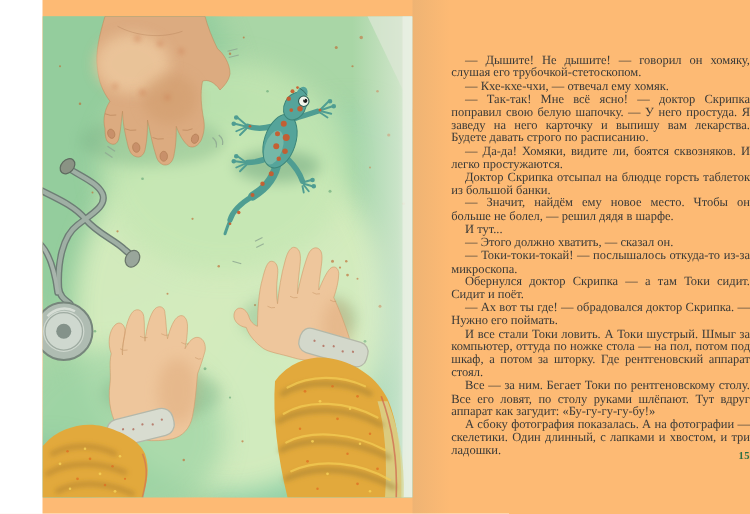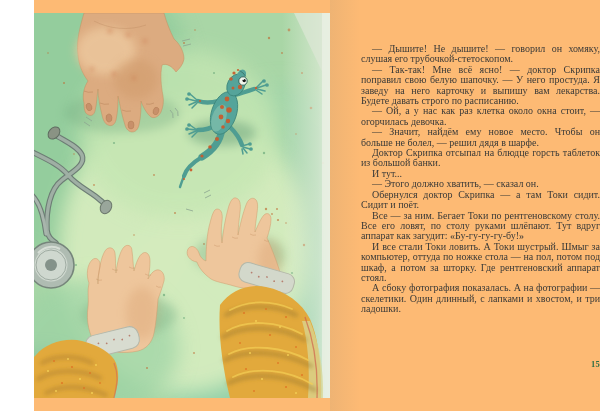--- a/index.html
+++ b/index.html
@@ -361,27 +361,30 @@
           <path d="M171,185 l6,-3"></path>
         <path d="M152,196 l7,2"></path>
       </g>
     </svg>
   </div>
 
   <div class="gutter"></div>
 
   <div class="page-right">
     <p lang="ru">— Дышите! Не дышите! — говорил он хомяку, слушая его трубочкой-стетоскопом.</p>
+    <p lang="ru">— Кхе-кхе-чхи, — отвечал ему хомяк.</p>
     <p lang="ru">— Так-так! Мне всё ясно! — доктор Скрипка поправил свою белую шапочку. — У него простуда. Я заведу на него карточку и выпишу вам лекарства. Будете давать строго по расписанию.</p>
-    <p lang="ru">— Ой, а у нас как раз клетка около окна стоит, — огорчилась девочка.</p>
+    <p lang="ru">— Да-да! Хомяки, видите ли, боятся сквозняков. И легко простужаются.</p>
+    <p lang="ru">Доктор Скрипка отсыпал на блюдце горсть таблеток из большой банки.</p>
     <p lang="ru">— Значит, найдём ему новое место. Чтобы он больше не болел, — решил дядя в шарфе.</p>
-    <p lang="ru">Доктор Скрипка отсыпал на блюдце горсть таблеток из большой банки.</p>
     <p lang="ru">И тут...</p>
     <p lang="ru">— Этого должно хватить, — сказал он.</p>
+    <p lang="ru">— Токи-токи-токай! — послышалось откуда-то из-за микроскопа.</p>
     <p lang="ru">Обернулся доктор Скрипка — а там Токи сидит. Сидит и поёт.</p>
+    <p lang="ru">— Ах вот ты где! — обрадовался доктор Скрипка. — Нужно его поймать.</p>
+    <p lang="ru">И все стали Токи ловить. А Токи шустрый. Шмыг за компьютер, оттуда по ножке стола — на пол, потом под шкаф, а потом за шторку. Где рентгеновский аппарат стоял.</p>
     <p lang="ru">Все — за ним. Бегает Токи по рентгеновскому столу. Все его ловят, по столу руками шлёпают. Тут вдруг аппарат как загудит: «Бу-гу-гу-гу-бу!»</p>
-    <p lang="ru">И все стали Токи ловить. А Токи шустрый. Шмыг за компьютер, оттуда по ножке стола — на пол, потом под шкаф, а потом за шторку. Где рентгеновский аппарат стоял.</p>
     <p lang="ru">А сбоку фотография показалась. А на фотографии — скелетики. Один длинный, с лапками и хвостом, и три ладошки.</p>
   </div>
 
   <div class="page-number">15</div>
 
 </div>
 
 </body></html>

